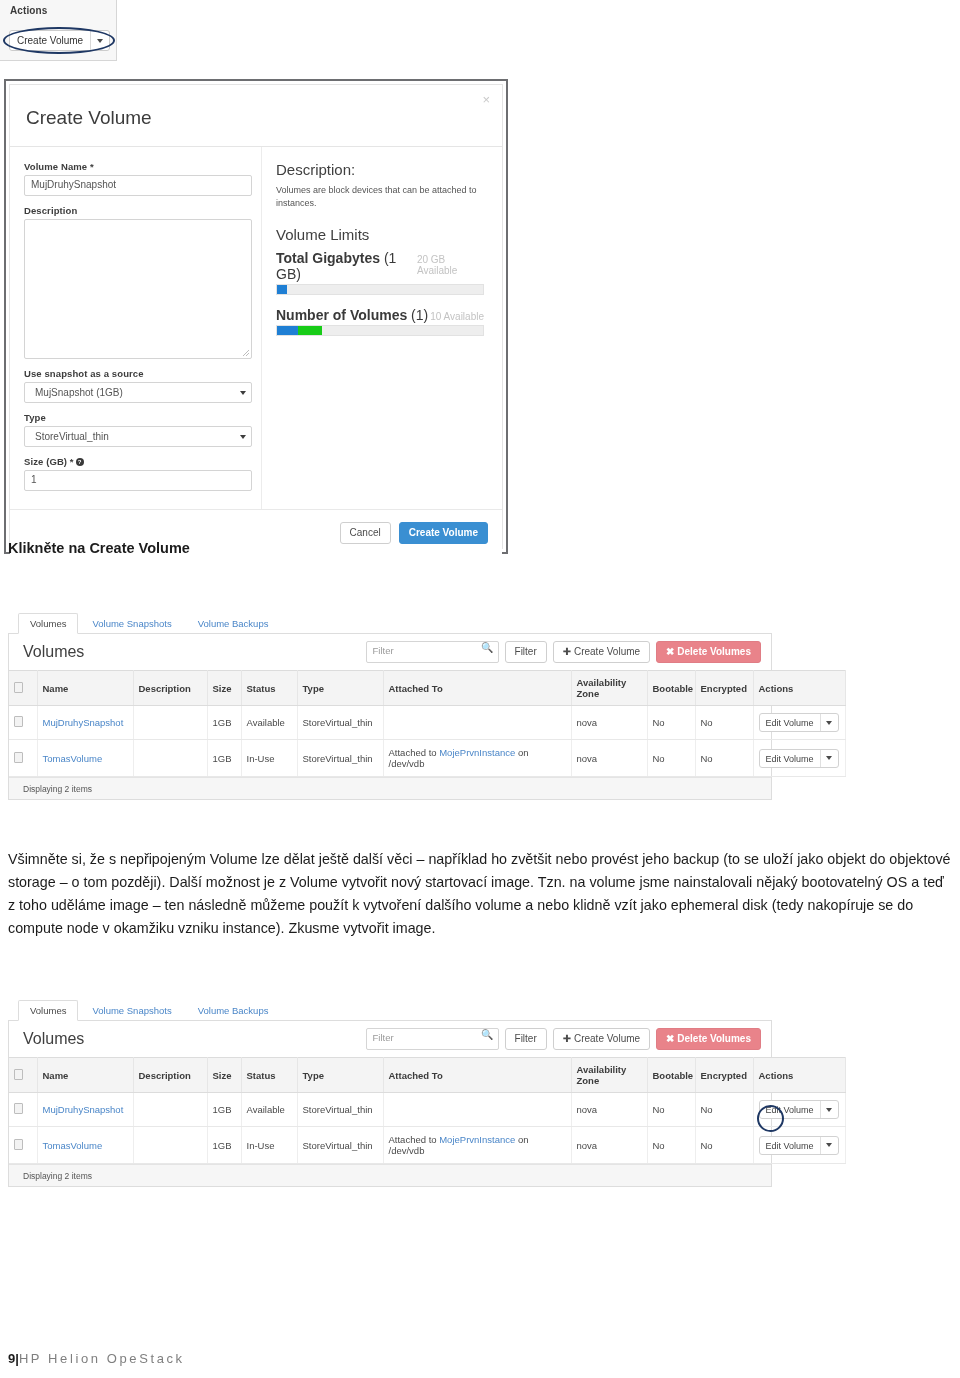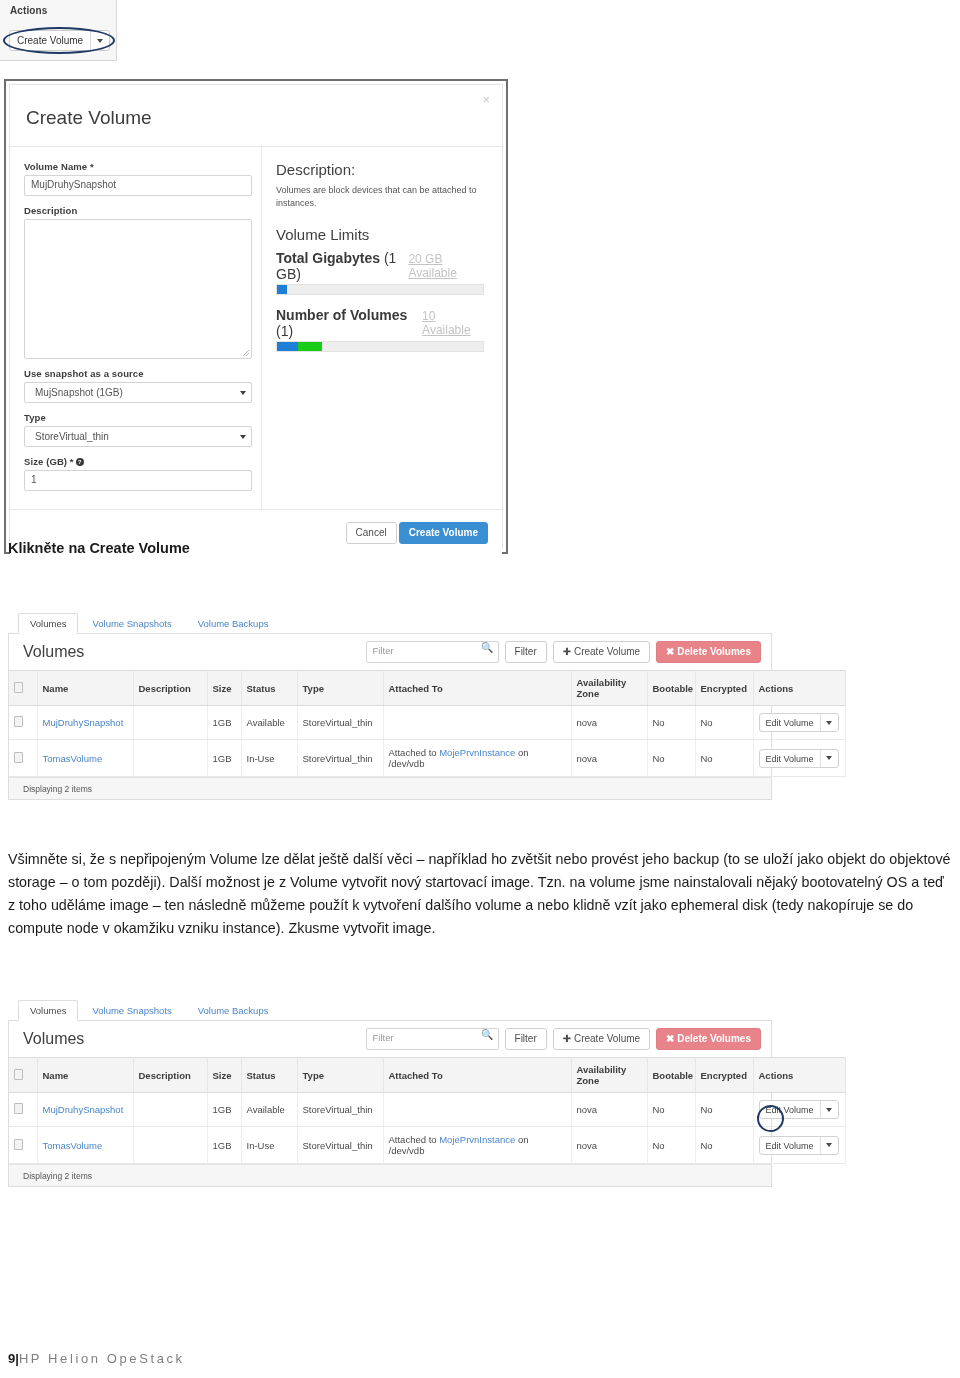--- a/index.html
+++ b/index.html
@@ -72,21 +72,21 @@
     font-size: 13px; color: #c9c9c9; line-height: 1; cursor: pointer;
   }
   .modal-body { position: relative; height: 362px; }
   .modal-col-left { position: absolute; left: 0; top: 0; width: 252px; height: 100%;
                     border-right: 1px solid #ececec; padding: 14px 10px 0 14px; }
   .modal-col-right { position: absolute; left: 253px; top: 0; right: 0; height: 100%;
                      padding: 14px 18px 0 13px; }
   .modal-footer {
     position: relative; height: 46px; border-top: 1px solid #e9e9e9;
     background: #fff; display: flex; align-items: center;
-    justify-content: flex-end; padding-right: 14px; gap: 2px;
+    justify-content: flex-end; padding-right: 14px; gap: 8px;
   }
 
   .f-label { font-size: 9.5px; font-weight: bold; color: #3d3d3d;
              margin: 0 0 3px 0; letter-spacing: .1px; }
   .help-dot {
     display: inline-block; width: 8px; height: 8px; border-radius: 50%;
     background: #3a3a3a; color: #fff; font-size: 6px; line-height: 8px;
     text-align: center; vertical-align: 1px; margin-left: 2px; font-weight: bold;
   }
   .f-input {
@@ -115,21 +115,21 @@
      border-left: 3px solid transparent; border-right: 3px solid transparent;
      border-top: 4px solid #3d3d3d; }
 
   .d-head { font-size: 15px; color: #3f3f3f; margin: 0 0 6px 0; font-weight: normal; }
   .d-para { font-size: 9px; color: #555; line-height: 1.45; margin: 0 0 16px 0; }
   .d-head2 { font-size: 15px; color: #3f3f3f; margin: 0 0 7px 0; font-weight: normal; }
   .limit-row { display: flex; justify-content: space-between; align-items: baseline;
                margin-bottom: 2px; }
   .limit-name { font-size: 14px; font-weight: bold; color: #3a3a3a; }
   .limit-name span { font-weight: normal; }
-  .limit-avail { font-size: 12px; color: #c3c3c3; text-decoration: underline; }
+  .limit-avail { font-size: 10px; color: #c3c3c3; }
   .bar { height: 11px; background: #eeeeee; border: 1px solid #e2e2e2;
          margin-bottom: 12px; display: flex; overflow: hidden; }
   .bar .seg { height: 100%; }
 
   .btn {
     font-size: 10px; border-radius: 3px; padding: 4px 9px;
     border: 1px solid #cfcfcf; background: #fff; color: #4c4c4c;
     white-space: nowrap; cursor: pointer; line-height: 1.2;
   }
   .btn-primary { background: #3a8fd2; border-color: #3a8fd2; color: #fff; font-weight: bold; }

